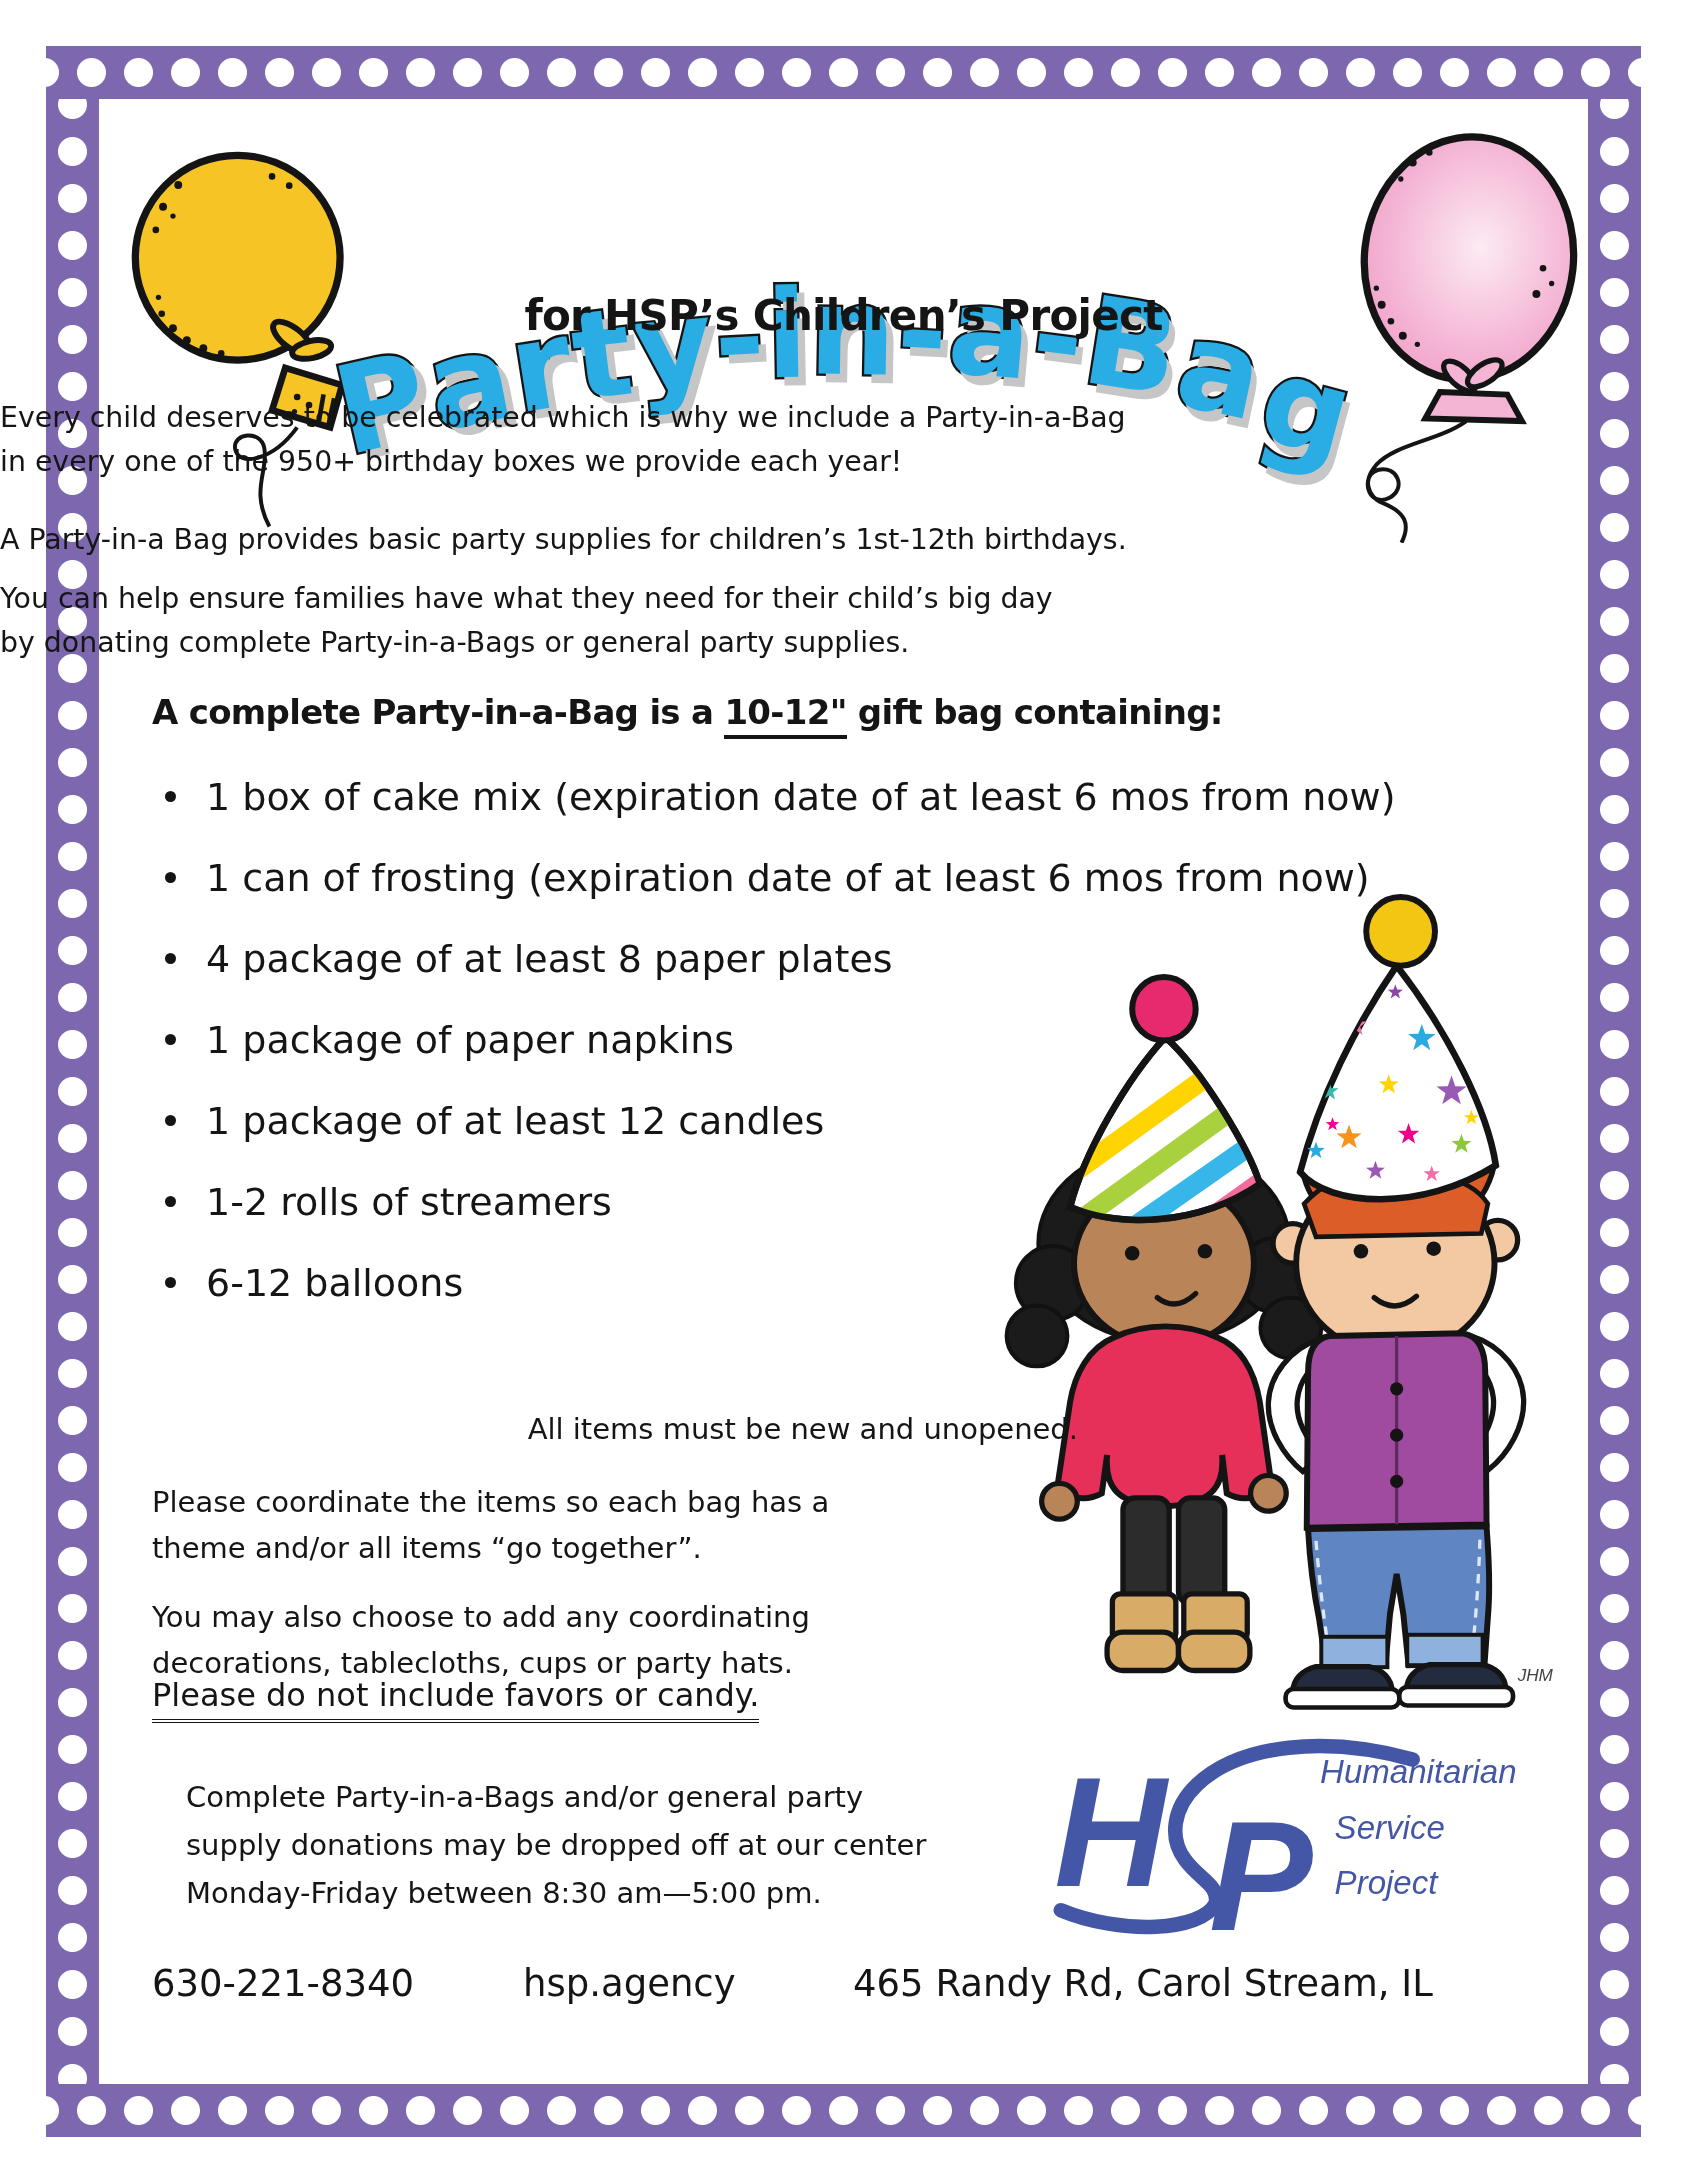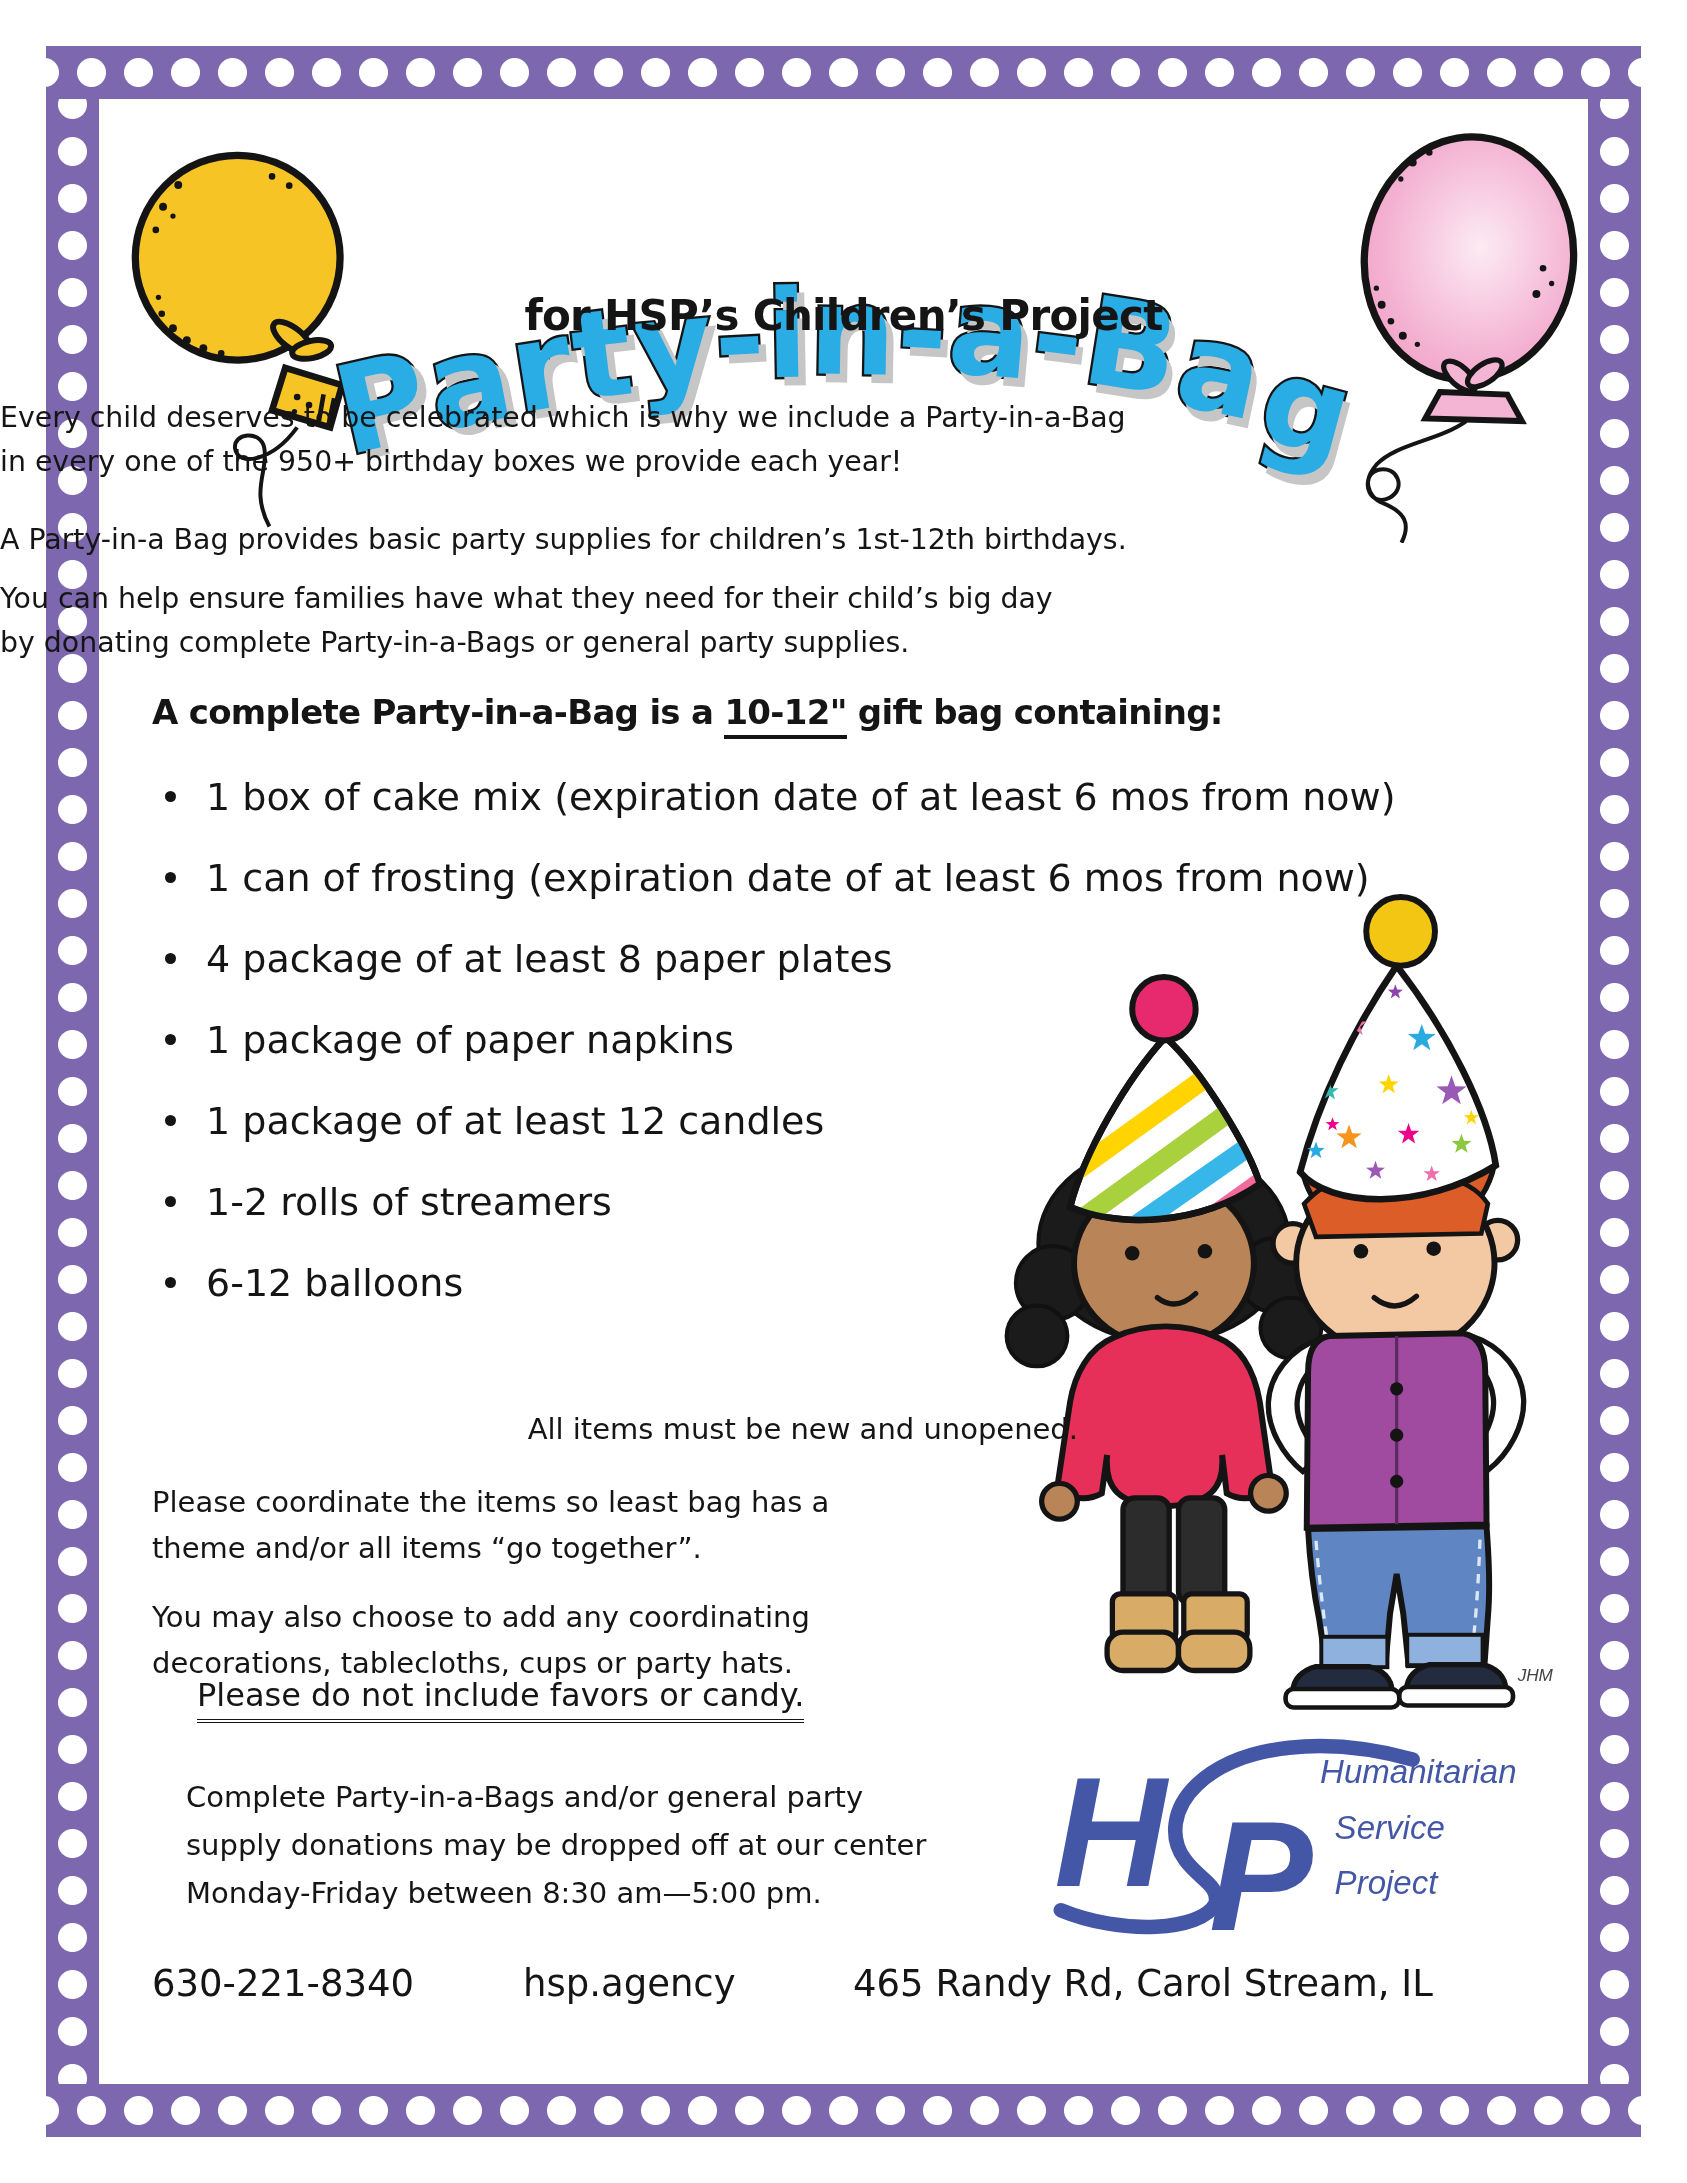--- a/index.html
+++ b/index.html
@@ -41,21 +41,21 @@
     list-style:none;margin:0;padding:0;}
   ul.supply-list li{position:relative;font-size:38px;line-height:36px;
     margin-bottom:45px;}
   ul.supply-list li::before{content:"";position:absolute;left:-41px;top:12px;
     width:11.2px;height:11.2px;border-radius:50%;background:#141414;}
 
   .note{position:absolute;left:152px;width:926px;font-size:29px;
     line-height:46px;white-space:pre-line;text-align:left;}
   .n1{top:1377px;text-align:right;} .n2{top:1450px;} .n3{top:1565px;}
   .warning{position:absolute;top:1676px;left:152px;font-size:32px;}
-  .warning span{border-bottom:4.6px double #141414;padding-bottom:5.3px;margin-left:45px;}
+  .warning span{border-bottom:4.6px double #141414;padding-bottom:5.3px;}
   .dropoff{position:absolute;top:1744px;left:152px;width:939px;font-size:29px;
     line-height:48px;white-space:pre-line;margin-left:34px;}
 
   .footer{position:absolute;top:1962px;left:0;right:0;height:53px;font-size:37px;}
   .footer span{position:absolute;white-space:nowrap;}
   .f-phone{left:152px;} .f-web{left:523px;} .f-addr{left:853px;}
 
   svg text{font-family:"Liberation Sans","DejaVu Sans",sans-serif;}
   .art{position:absolute;}
 </style>
@@ -274,21 +274,21 @@
 
       <path d="M540,1200 C518,1206 505,1220 505,1238 L655,1238 C655,1218 640,1204 620,1200 Z" fill="#232b3e" stroke="#141414" stroke-width="8"></path>
       <rect x="494" y="1234" width="172" height="28" rx="12" fill="#ffffff" stroke="#141414" stroke-width="7"></rect>
       <path d="M712,1197 C690,1203 677,1217 677,1235 L827,1235 C827,1215 812,1201 792,1197 Z" fill="#232b3e" stroke="#141414" stroke-width="8"></path>
       <rect x="666" y="1231" width="172" height="28" rx="12" fill="#ffffff" stroke="#141414" stroke-width="7"></rect>
       <text x="845" y="1222" font-size="26" font-style="italic" fill="#444">JHM</text>
     </g>
   </svg>
 
   <p class="note n1">All items must be new and unopened.</p>
-  <p class="note n2">Please coordinate the items so least bag has a
+  <p class="note n2">Please coordinate the items so each bag has a
 theme and/or all items “go together”.</p>
   <p class="note n3">You may also choose to add any coordinating
 decorations, tablecloths, cups or party hats.</p>
 
   <div class="warning"><span>Please do not include favors or candy.</span></div>
 
   <p class="dropoff">Complete Party-in-a-Bags and/or general party
 supply donations may be dropped off at our center
 Monday-Friday between 8:30 am—5:00 pm.</p>
 

